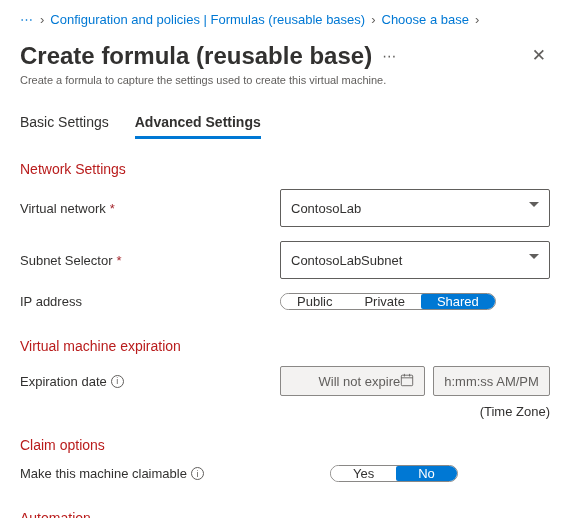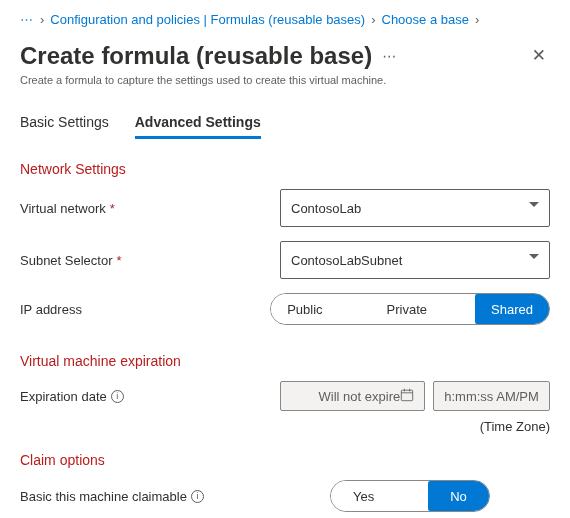--- a/index.html
+++ b/index.html
@@ -82,22 +82,21 @@
     top: 12px;
     border-left: 5px solid transparent;
     border-right: 5px solid transparent;
     border-top: 5px solid #605e5c;
   }
   .pill-group {
     display: inline-flex;
     border: 1px solid #8a8886;
     border-radius: 16px;
     overflow: hidden;
-    height: 32px;
-    gap: 32px;
+    height: 17px;
   }
   .pill {
     padding: 0 16px;
     display: flex;
     align-items: center;
     font-size: 13px;
     cursor: pointer;
     background: #fff;
   }
   .pill.selected {
@@ -216,21 +215,21 @@
       <span>h:mm:ss AM/PM</span>
     </div>
   </div>
 </div>
 <div class="tz-note">(Time Zone)</div>
 
 <div class="section-heading">Claim options</div>
 
 <div class="form-row">
   <div class="form-label">
-    <span>Basic this machine claimable</span>
+    <span>Make this machine claimable</span>
     <span class="info-icon">i</span>
   </div>
   <div class="form-control" style="padding-left:50px;">
     <div class="pill-group two">
       <div class="pill">Yes</div>
       <div class="pill selected">No</div>
     </div>
   </div>
 </div>
 

